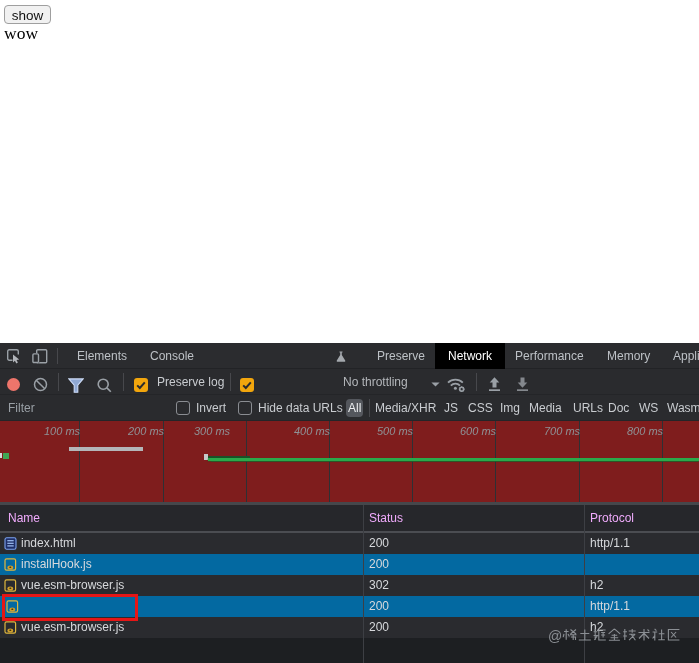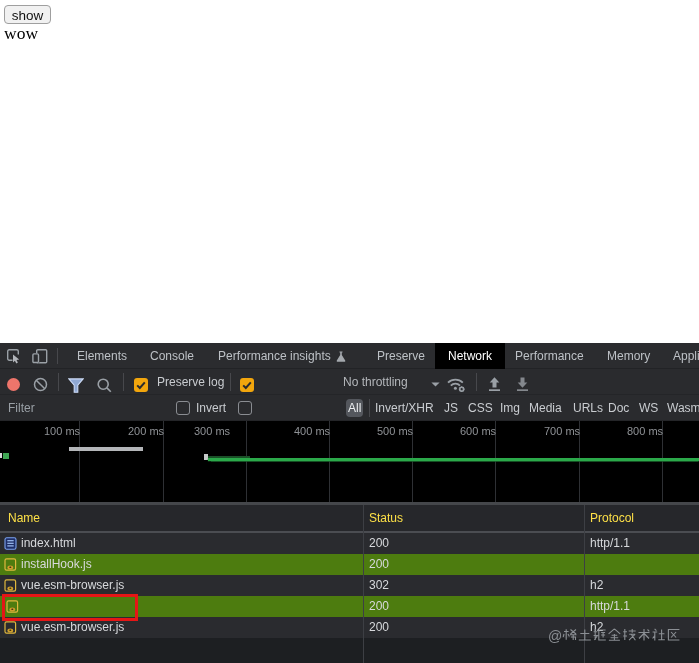--- a/index.html
+++ b/index.html
@@ -25,34 +25,34 @@
   #tab-network { background:#000; color:#fff; text-align:center; }
   .vsep { position:absolute; width:1px; background:#47484c; }
 
   
   #row2 { position:absolute; left:0; top:26px; width:699px; height:26px; background:#2a2b2e; border-bottom:1px solid #242528; }
   
   #row3 { position:absolute; left:0; top:52px; width:699px; height:26px; background:#2a2b2e; border-bottom:1px solid #242528; }
   .lbl { position:absolute; top:0; height:26px; line-height:26px; white-space:nowrap; color:#c9ccd0; }
 
   
-  #ov { position:absolute; left:0; top:78px; width:699px; height:81px; background:#000000; }
+  #ov { position:absolute; left:0; top:78px; width:699px; height:81px; background:#7f1d1d;font-style:italic; }
   .grid { position:absolute; top:0; width:1px; height:81px; background:#2e3034; }
   .rlabel { position:absolute; top:4px; height:12px; line-height:12px; font-size:11px; color:#8f9296; }
 
   
   #split { position:absolute; left:0; top:159px; width:699px; height:3px; background:#45474b; }
-  #thead { position:absolute; left:0; top:162px; width:699px; height:26px; background:#26272b; color:#fde047; }
+  #thead { position:absolute; left:0; top:162px; width:699px; height:26px; background:#26272b; color:#f0abfc; }
   #theadline { position:absolute; left:0; top:188px; width:699px; height:2px; background:#4b4d52; }
   .hcell { position:absolute; top:0; height:26px; line-height:26px; }
 
   
   .nrow { position:absolute; left:0; width:699px; height:21px; line-height:21px; color:#d7d9dc; }
   .odd { background:#2a2b2f; }
-  .even { background:#4d7c0f; }
+  .even { background:#0369a1; }
   #below { position:absolute; left:0; top:295px; width:699px; height:25px; background:#1d1f22; }
   .colsep { position:absolute; width:1px; background:#3d3f44; }
   .cell { position:absolute; top:0; height:21px; line-height:21px; white-space:nowrap; }
   .icon { position:absolute; top:4px; left:4px; }
 
   #redbox { position:absolute; left:2px; top:251px; width:136px; height:27px; border:3px solid #e51616; }
   #wmark { position:absolute; left:548px; top:285px; }
 </style>
 </head>
 <body>
@@ -69,21 +69,20 @@
         <path d="M6 5.6 L6 13.6 L7.9 11.7 L9.3 14.4 L10.9 13.6 L9.5 10.9 L12.2 10.6 Z" fill="#b2b5ba"></path>
       </svg>
       <svg class="abs" style="left:32px;top:6px" width="16" height="16" viewBox="0 0 16 16">
         <rect x="4.7" y="0.7" width="10" height="13" rx="1" fill="none" stroke="#9aa0a6" stroke-width="1.4"></rect>
         <rect x="0.2" y="4.2" width="7" height="10" fill="#2b2c2f"></rect>
         <rect x="0.9" y="4.9" width="5.6" height="8.6" rx="1" fill="none" stroke="#9aa0a6" stroke-width="1.4"></rect>
       </svg>
       <div class="vsep" style="left:57px;top:5px;height:16px"></div>
       <div class="tab" style="left:77px">Elements</div>
       <div class="tab" style="left:150px">Console</div>
-      <div class="tab" style="left:218px">Performance insights</div>
       <svg class="abs" style="left:336px;top:8px" width="10" height="11" viewBox="0 0 10 11">
         <path d="M3.5 0.5 h3 v0.9 h-0.7 v2.6 l3.4 5.6 a0.8 0.8 0 0 1 -0.7 1.2 h-7 a0.8 0.8 0 0 1 -0.7 -1.2 l3.4 -5.6 v-2.6 h-0.7 Z" fill="#a4a8ad"></path>
       </svg>
       <div class="tab" style="left:377px">Preserve</div>
       <div class="tab" id="tab-network" style="left:435px;width:70px">Network</div>
       <div class="tab" style="left:515px">Performance</div>
       <div class="tab" style="left:607px">Memory</div>
       <div class="tab" style="left:673px">Application</div>
     </div>
 
@@ -140,23 +139,24 @@
         <path d="M6.5 10.7 L11.3 5.4 H8.5 V0.4 H4.5 V5.4 H1.7 Z" fill="#84888d"></path>
         <rect x="1" y="12.3" width="11" height="1.7" fill="#84888d"></rect>
       </svg>
     </div>
 
     <div id="row3">
       <div class="lbl" style="left:8px;color:#9aa0a6">Filter</div>
       <div class="abs" style="left:176px;top:6px;width:14px;height:14px;border:1.5px solid #8a8d92;border-radius:3px"></div>
       <div class="lbl" style="left:196px">Invert</div>
       <div class="abs" style="left:238px;top:6px;width:14px;height:14px;border:1.5px solid #8a8d92;border-radius:3px"></div>
+      <div class="lbl" style="left:258px">Hide data URLs</div>
       <div class="abs" style="left:346px;top:4px;height:18px;line-height:18px;padding:0 2px;background:#54575d;border-radius:4px;color:#eceef0">All</div>
       <div class="vsep" style="left:369px;top:4px;height:18px"></div>
-      <div class="lbl" style="left:375px">Invert/XHR</div>
+      <div class="lbl" style="left:375px">Media/XHR</div>
       <div class="lbl" style="left:444px">JS</div>
       <div class="lbl" style="left:468px">CSS</div>
       <div class="lbl" style="left:500px">Img</div>
       <div class="lbl" style="left:529px">Media</div>
       <div class="lbl" style="left:573px">URLs</div>
       <div class="lbl" style="left:608px">Doc</div>
       <div class="lbl" style="left:639px">WS</div>
       <div class="lbl" style="left:667px">Wasm</div>
     </div>
 

